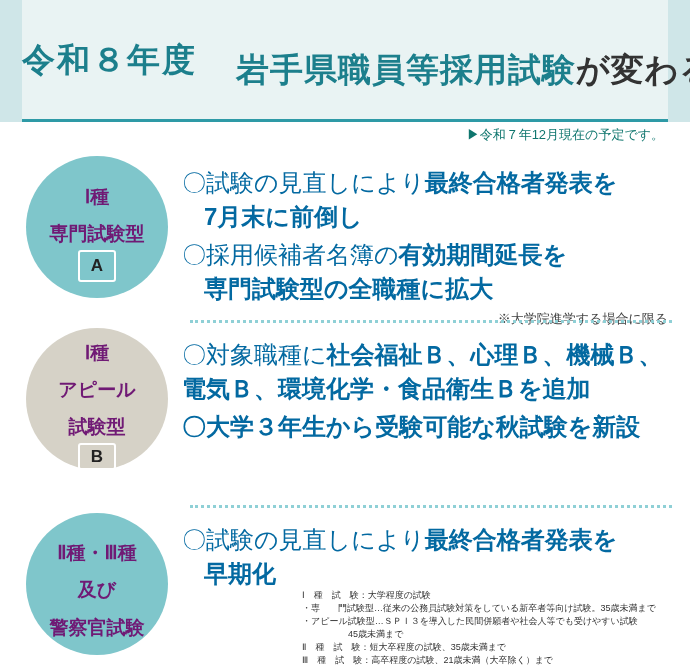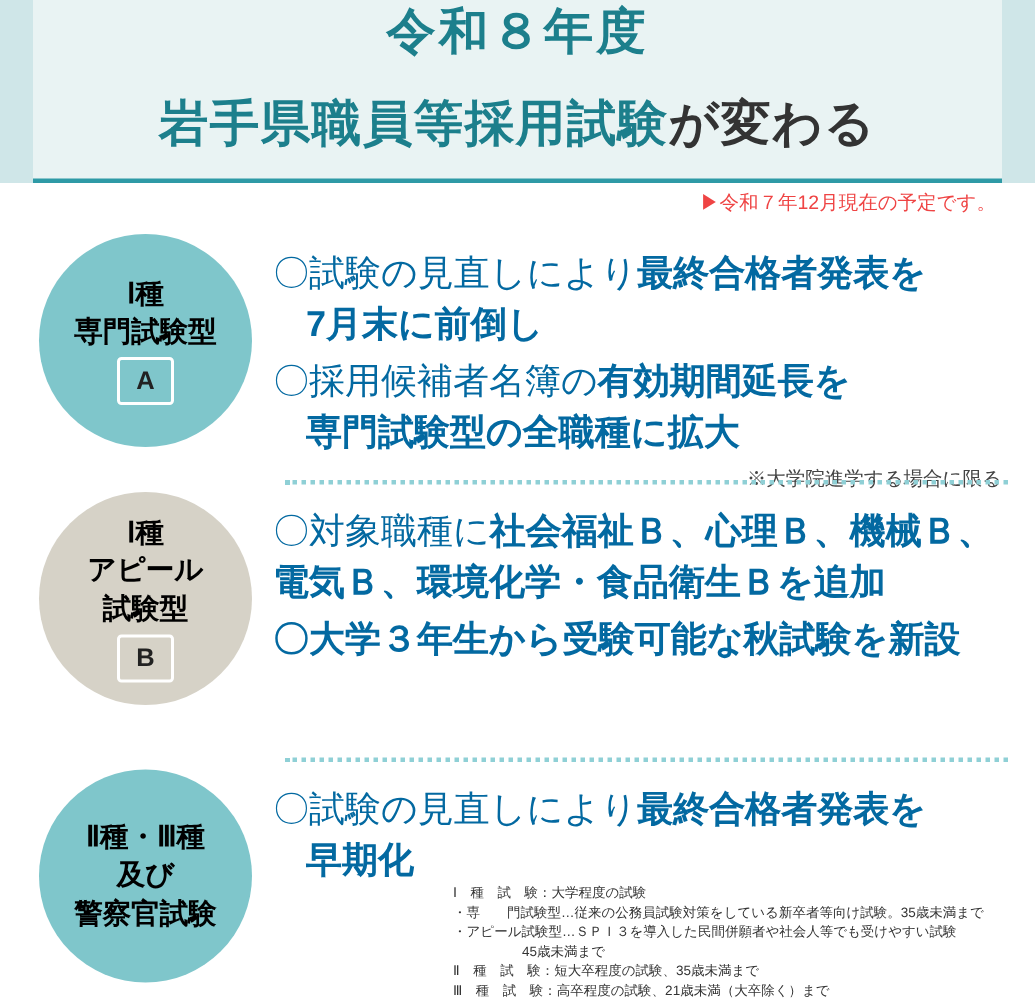--- a/index.html
+++ b/index.html
@@ -33,23 +33,23 @@
   .header .corner-tr {
     position: absolute;
     right: 0; top: 0;
     width: 22px; height: 122px;
     background: #cfe6e8;
   }
   .header-inner {
     position: absolute;
     left: 22px; right: 22px; top: 0; bottom: 0;
     display: flex;
-    flex-direction: column;
-    align-items: center;
-    justify-content: flex-start;
+    align-items: center;
+    justify-content: space-between;
+    gap: 39px;
   }
   .title-line1 {
     font-size: 33px;
     font-weight: bold;
     color: #1c7f8c;
     letter-spacing: 2px;
     line-height: 1.25;
     white-space: nowrap;
   }
   .title-line2 {
@@ -70,21 +70,21 @@
     width: 690px;
     height: 26px;
     display: flex;
     justify-content: flex-end;
     align-items: center;
     box-sizing: border-box;
     padding-right: 26px;
   }
   .note-text {
     font-size: 13px;
-    color: #ef4444;
+    color: #0f766e;
     white-space: nowrap;
   }
 
   
   .sections {
     position: relative;
     width: 690px;
   }
   .section {
     position: relative;
@@ -127,23 +127,24 @@
     flex-direction: column;
     align-items: center;
     justify-content: center;
     box-sizing: border-box;
   }
   .circle.teal { background: #7fc6cb; }
   .circle.gray { background: #d6d2c7; }
   .circle-line {
     font-size: 19px;
     font-weight: bold;
-    color: #000000;
+    color: #701a75;
     line-height: 1.32;
     white-space: nowrap;
+    margin-top: 12px;
   }
   .letter-box {
     margin-top: 4px;
     width: 34px;
     height: 28px;
     border: 2px solid #ffffff;
     border-radius: 3px;
     display: flex;
     align-items: center;
     justify-content: center;

